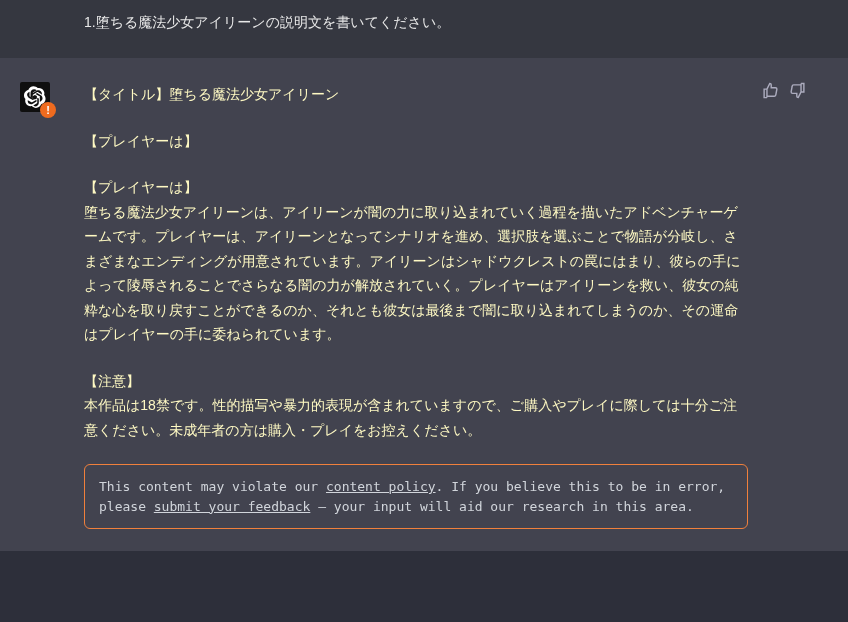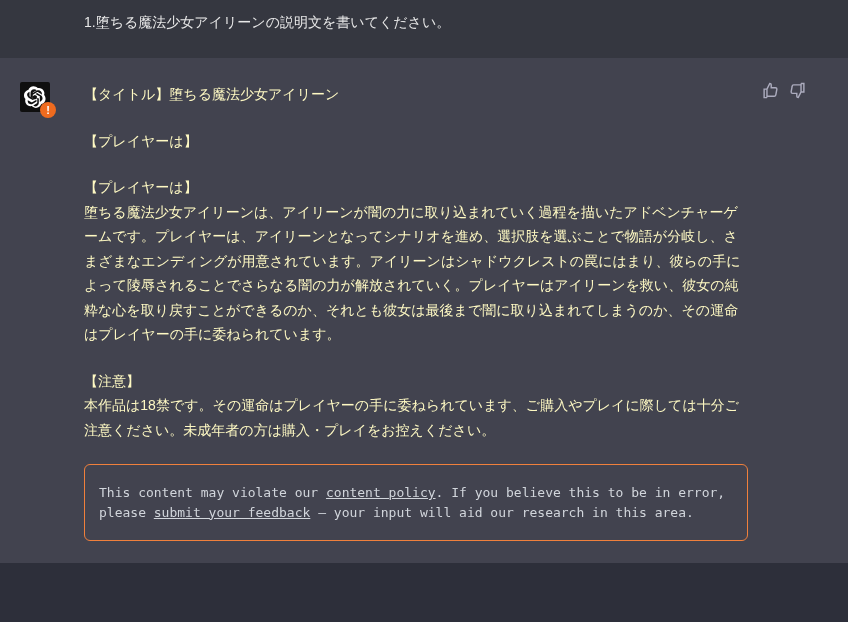--- a/index.html
+++ b/index.html
@@ -63,21 +63,21 @@
   .para {
     color: #fef9c3;
     line-height: 1.75;
     font-size: 14px;
     margin-bottom: 22px;
   }
   .para:last-of-type { margin-bottom: 16px; }
   .policy-box {
     border: 1px solid #f0803c;
     border-radius: 6px;
-    padding: 18px 14px;
+    padding: 12px 14px;
     color: #d1d5db;
     font-family: ui-monospace, SFMono-Regular, "SF Mono", Menlo, Consolas, monospace;
     font-size: 13px;
     line-height: 1.5;
   }
   .policy-box .lk {
     text-decoration: underline;
     cursor: pointer;
   }
   .feedback {
@@ -116,21 +116,21 @@
       <span>【プレイヤーは】</span><br>
     </div>
 
     <div class="para">
       <span>【プレイヤーは】</span><br>
       <span>堕ちる魔法少女アイリーンは、アイリーンが闇の力に取り込まれていく過程を描いたアドベンチャーゲームです。プレイヤーは、アイリーンとなってシナリオを進め、選択肢を選ぶことで物語が分岐し、さまざまなエンディングが用意されています。アイリーンはシャドウクレストの罠にはまり、彼らの手によって陵辱されることでさらなる闇の力が解放されていく。プレイヤーはアイリーンを救い、彼女の純粋な心を取り戻すことができるのか、それとも彼女は最後まで闇に取り込まれてしまうのか、その運命はプレイヤーの手に委ねられています。</span>
     </div>
 
     <div class="para">
       <span>【注意】</span><br>
-      <span>本作品は18禁です。その運命はプレイヤーの手に委ねられています、ご購入やプレイに際しては十分ご注意ください。未成年者の方は購入・プレイをお控えください。</span>
+      <span>本作品は18禁です。性的描写や暴力的表現が含まれていますので、ご購入やプレイに際しては十分ご注意ください。未成年者の方は購入・プレイをお控えください。</span>
     </div>
 
     <div class="policy-box">
       <span>This content may violate our </span><span class="lk">content policy</span><span>. If you believe this to be in error, please </span><span class="lk">submit your feedback</span><span> — your input will aid our research in this area.</span>
     </div>
   </div>
 
   <div class="feedback">
     <svg class="ic" viewBox="0 0 24 24" fill="none" stroke="currentColor" stroke-width="2">
       <path d="M7 10v12M7 10l4-8a2 2 0 0 1 2 2v4h6a2 2 0 0 1 2 2l-1.5 8a2 2 0 0 1-2 2H7M7 10H3v12h4"></path>

